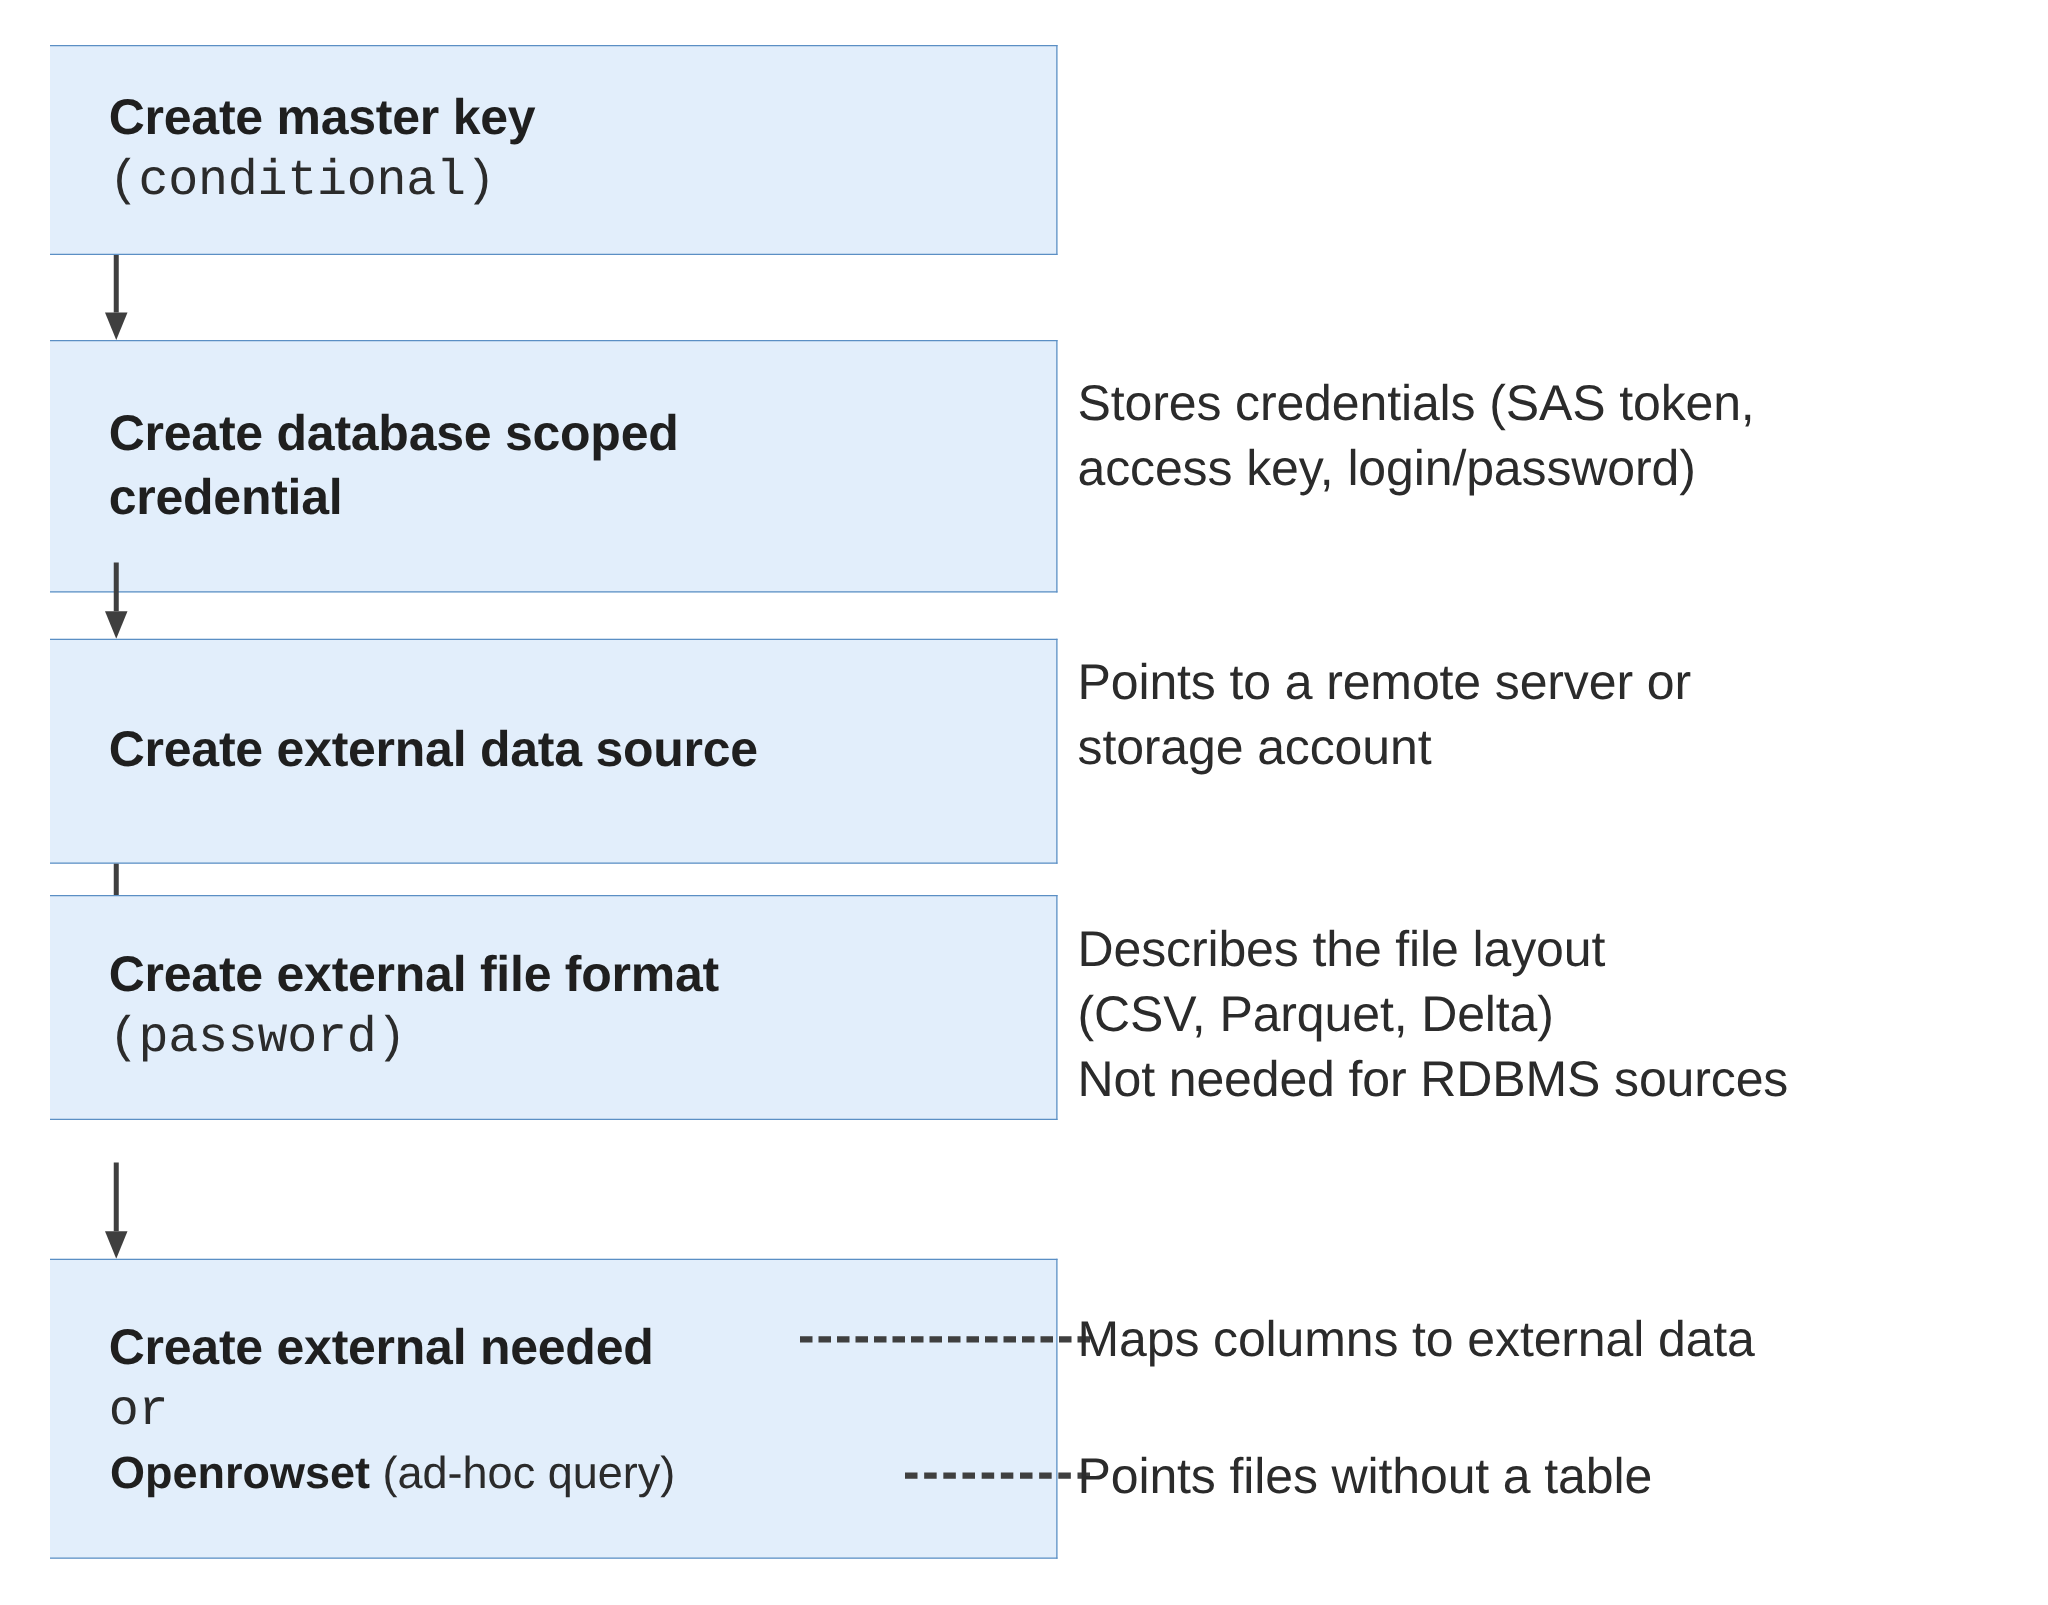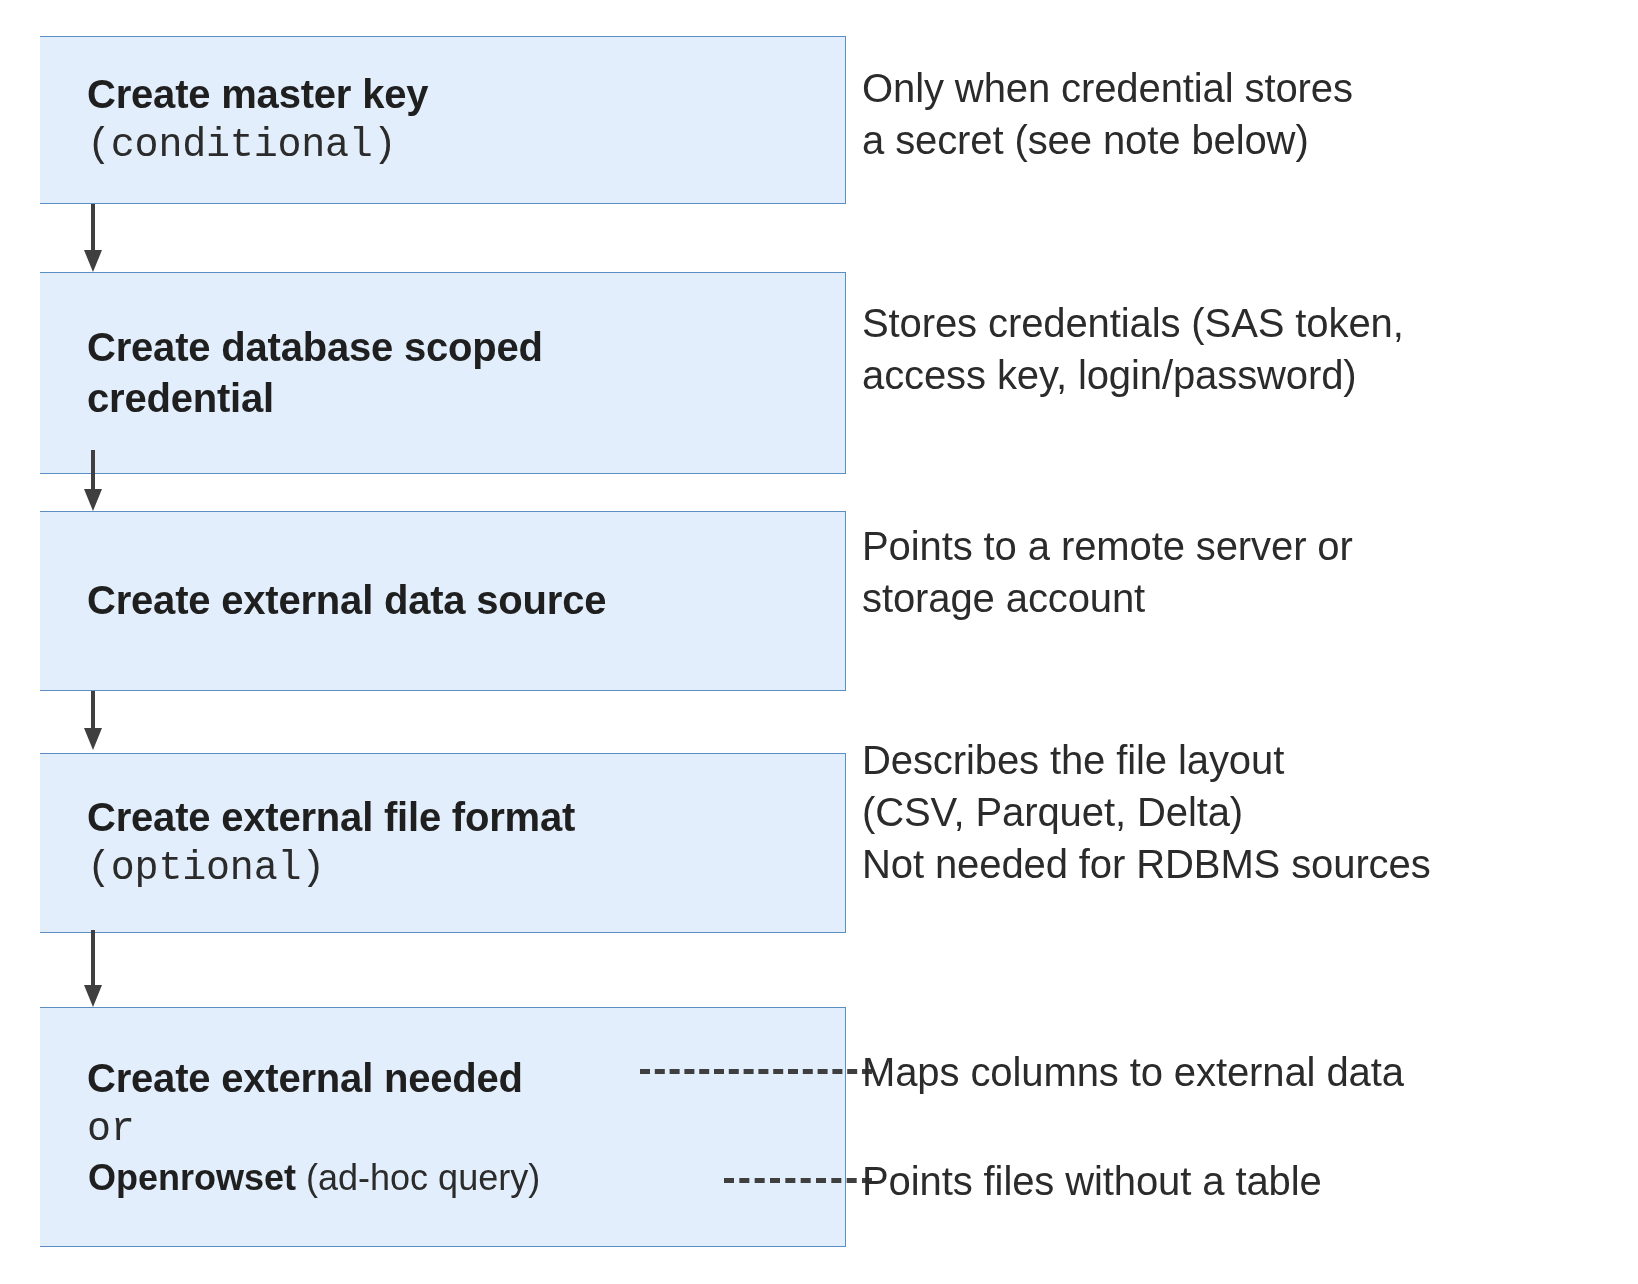--- a/index.html
+++ b/index.html
@@ -29,21 +29,21 @@
     border: 1px solid #5b8fc4;
     border-left: none;
     box-sizing: border-box;
     display: flex;
     flex-direction: column;
     justify-content: center;
   }
   .step-box.b1 { top: 36px;   height: 168px; }
   .step-box.b2 { top: 272px;  height: 202px; }
   .step-box.b3 { top: 511px;  height: 180px; }
-  .step-box.b4 { top: 753px;  height: 180px; }
+  .step-box.b4 { top: 716px;  height: 180px; }
   .step-box.b5 { top: 1007px; height: 240px; }
 
   .step-box .line {
     padding-left: 47px;
     font-size: 40px;
     line-height: 1.28;
     letter-spacing: -0.2px;
     white-space: pre-wrap;
   }
   .step-box .line.bold {
@@ -133,22 +133,20 @@
 <div id="diagram">
 
   <div class="step-box b1">
     <div class="line bold">Create master key</div>
     <div class="line plain">(conditional)</div>
   </div>
   <div class="arrow a1">
     <div class="shaft"></div>
     <div class="head"></div>
   </div>
-  <div class="note n1">Only when credential stores
-a secret (see note below)</div>
 
   <div class="step-box b2">
     <div class="line bold">Create database scoped
 credential</div>
   </div>
   <div class="arrow a2">
     <div class="shaft"></div>
     <div class="head"></div>
   </div>
   <div class="note n2">Stores credentials (SAS token,
@@ -159,21 +157,21 @@
   </div>
   <div class="arrow a3">
     <div class="shaft"></div>
     <div class="head"></div>
   </div>
   <div class="note n3">Points to a remote server or
 storage account</div>
 
   <div class="step-box b4">
     <div class="line bold">Create external file format</div>
-    <div class="line plain">(optional)</div>
+    <div class="line plain">(password)</div>
   </div>
   <div class="arrow a4">
     <div class="shaft"></div>
     <div class="head"></div>
   </div>
   <div class="note n4">Describes the file layout
 (CSV, Parquet, Delta)
 Not needed for RDBMS sources</div>
 
   <div class="step-box b5">

